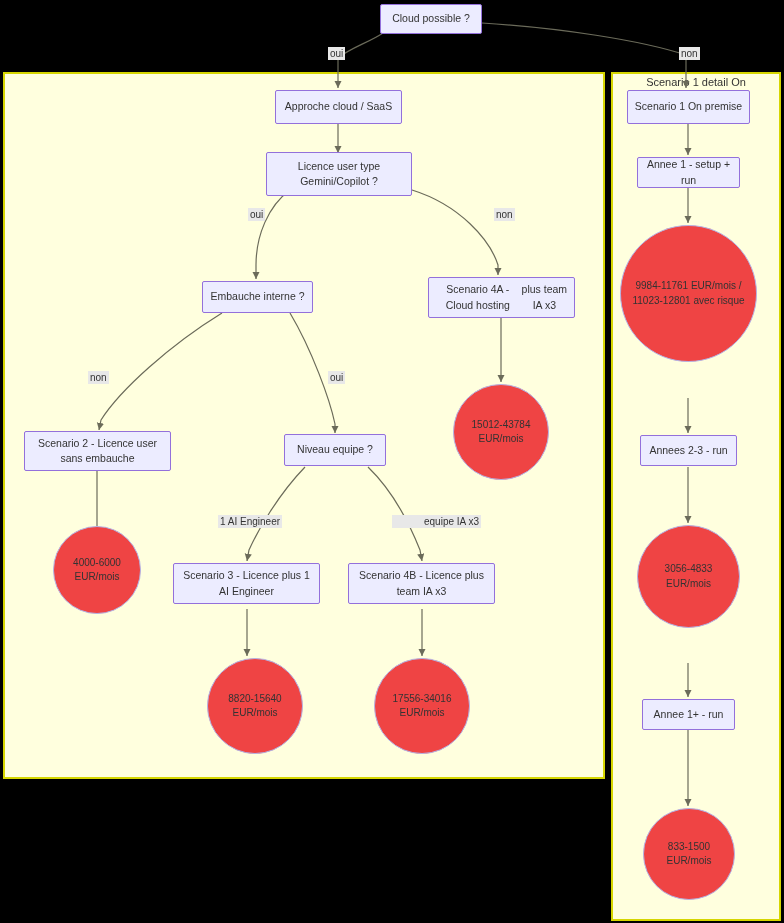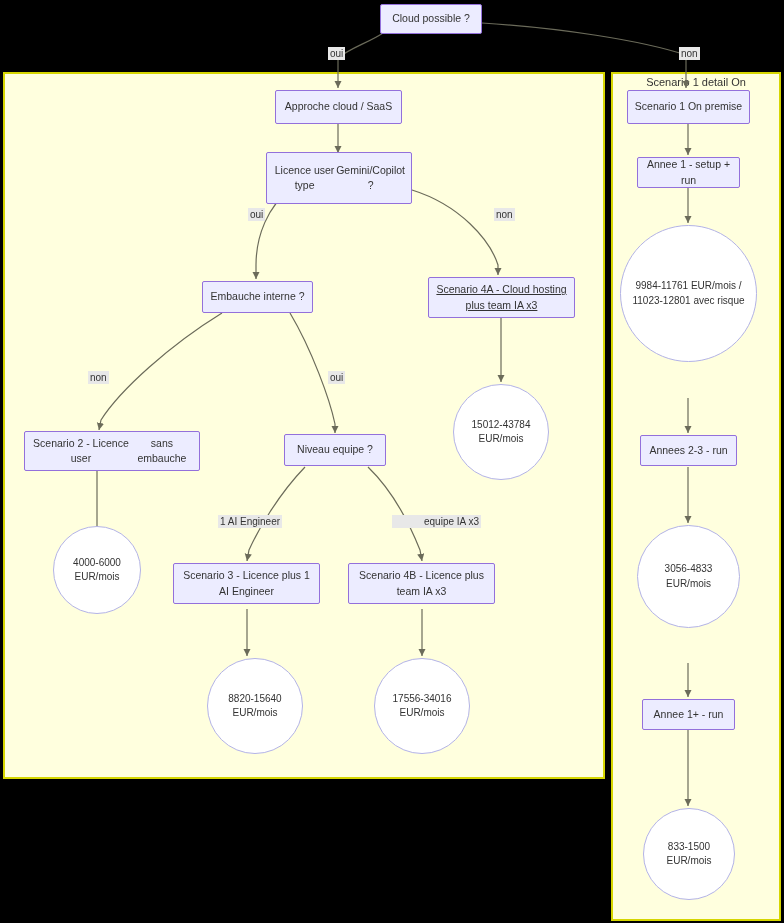--- a/index.html
+++ b/index.html
@@ -46,21 +46,21 @@
     align-items: center;
     justify-content: center;
     text-align: center;
     font-size: 10.5px;
     color: #333333;
     line-height: 1.45;
     padding: 4px 6px;
   }
   .node.circle {
     border-radius: 50%;
-    background: #ffffff;
+    background: #ef4444;
     border: 1px solid #b3b3e6;
     padding: 8px;
     font-size: 10px;
     text-align: center;
   }
   .edge-label {
     position: absolute;
     font-size: 10px;
     color: #333333;
     background: #e8e8e8;
@@ -130,45 +130,45 @@
     <span>Cloud possible ?</span>
   </div>
 
   <div class="edge-label on-dark" style="left:328px; top:47px;">oui</div>
   <div class="edge-label on-dark" style="left:679px; top:47px;">non</div>
 
   <div class="node" style="left:275px; top:90px; width:127px; height:34px;">
     <span>Approche cloud / SaaS</span>
   </div>
 
-  <div class="node" style="left:266px; top:152px; width:146px; height:52px; flex-direction:row;text-align:center;">
+  <div class="node" style="left:266px; top:152px; width:146px; height:44px; flex-direction:column;text-align:center;">
     <span>Licence user type</span>
     <span>Gemini/Copilot ?</span>
   </div>
 
   <div class="edge-label" style="left:248px; top:208px;">oui</div>
   <div class="edge-label" style="left:494px; top:208px;">non</div>
 
   <div class="node" style="left:202px; top:281px; width:111px; height:32px;">
     <span>Embauche interne ?</span>
   </div>
 
-  <div class="node" style="left:428px; top:277px; width:147px; height:41px; flex-direction:column;text-decoration:underline;">
+  <div class="node" style="left:428px; top:277px; width:147px; height:41px; flex-direction:row;">
     <span>Scenario 4A - Cloud hosting</span>
     <span>plus team IA x3</span>
   </div>
 
   <div class="node circle" style="left:453px; top:384px; width:96px; height:96px;">
     <span>15012-43784 EUR/mois</span>
   </div>
 
   <div class="edge-label" style="left:88px; top:371px;">non</div>
   <div class="edge-label" style="left:328px; top:371px;">oui</div>
 
-  <div class="node" style="left:24px; top:431px; width:176px; height:40px; flex-direction:row;">
+  <div class="node" style="left:24px; top:431px; width:147px; height:40px; flex-direction:column;">
     <span>Scenario 2 - Licence user</span>
     <span>sans embauche</span>
   </div>
 
   <div class="node circle" style="left:53px; top:526px; width:88px; height:88px;">
     <span>4000-6000 EUR/mois</span>
   </div>
 
   <div class="node" style="left:284px; top:434px; width:102px; height:32px;">
     <span>Niveau equipe ?</span>

